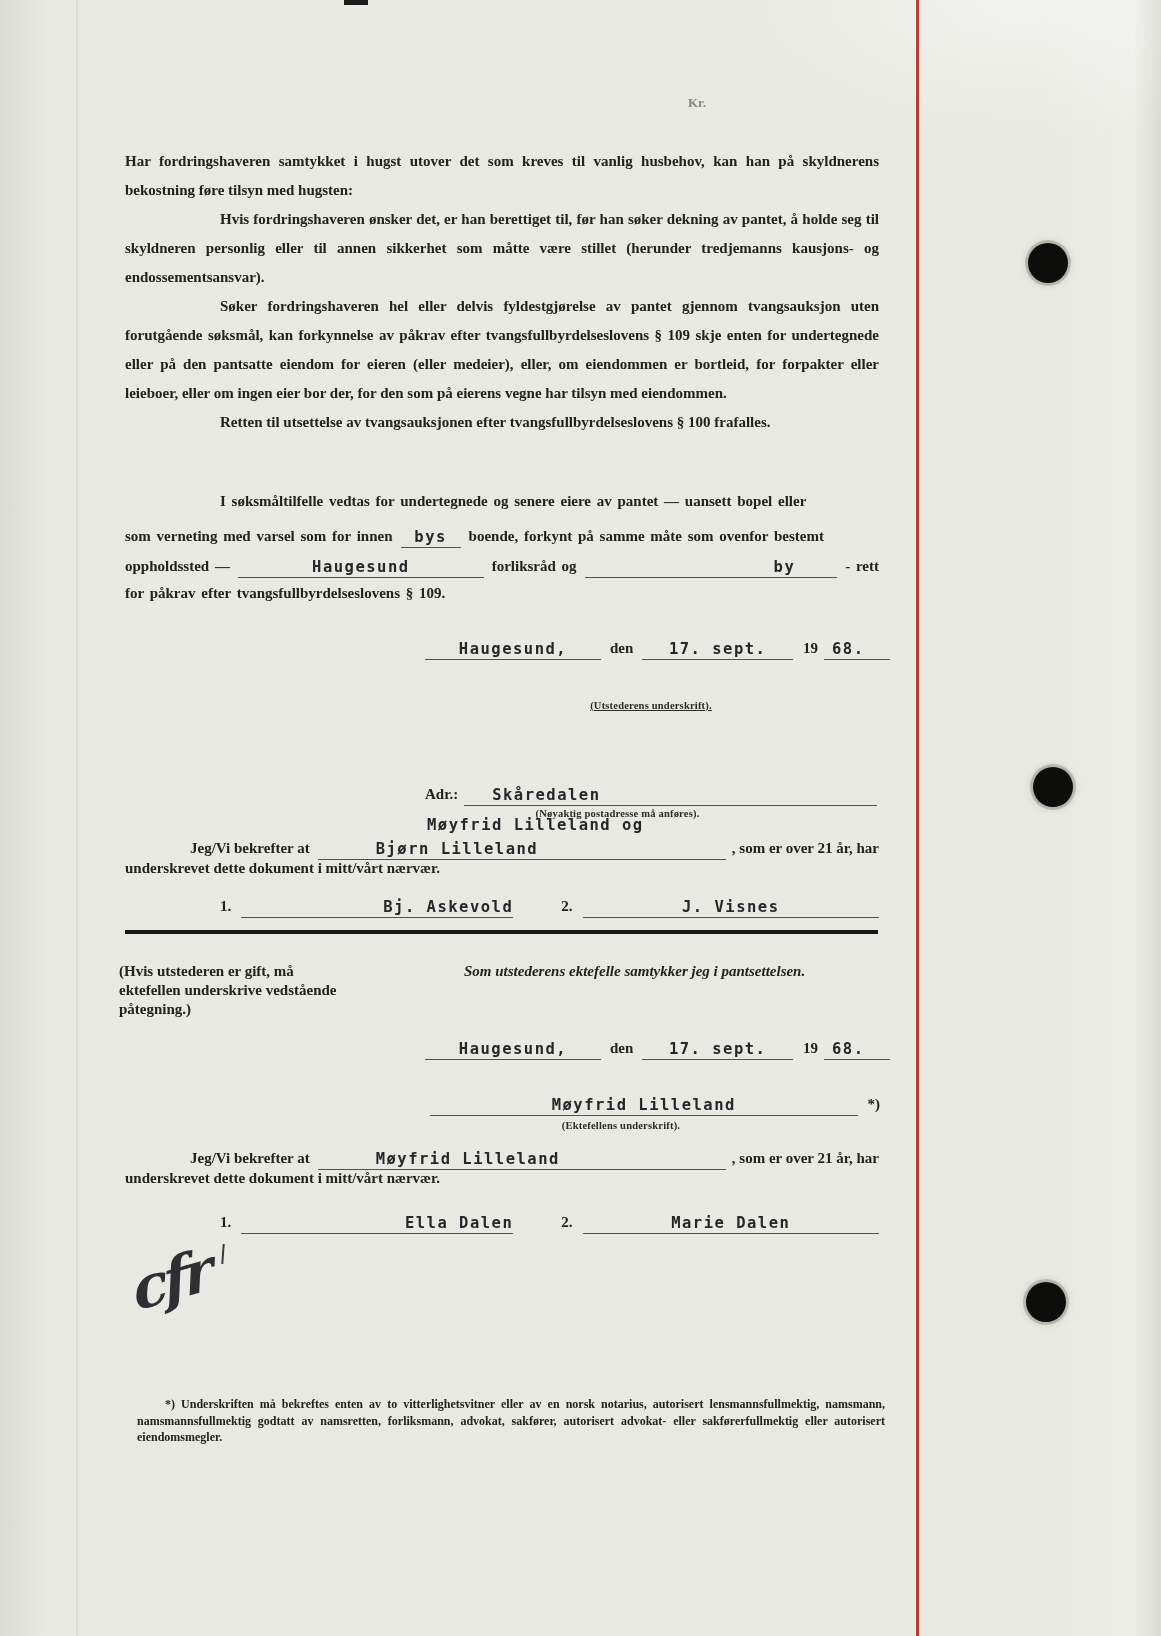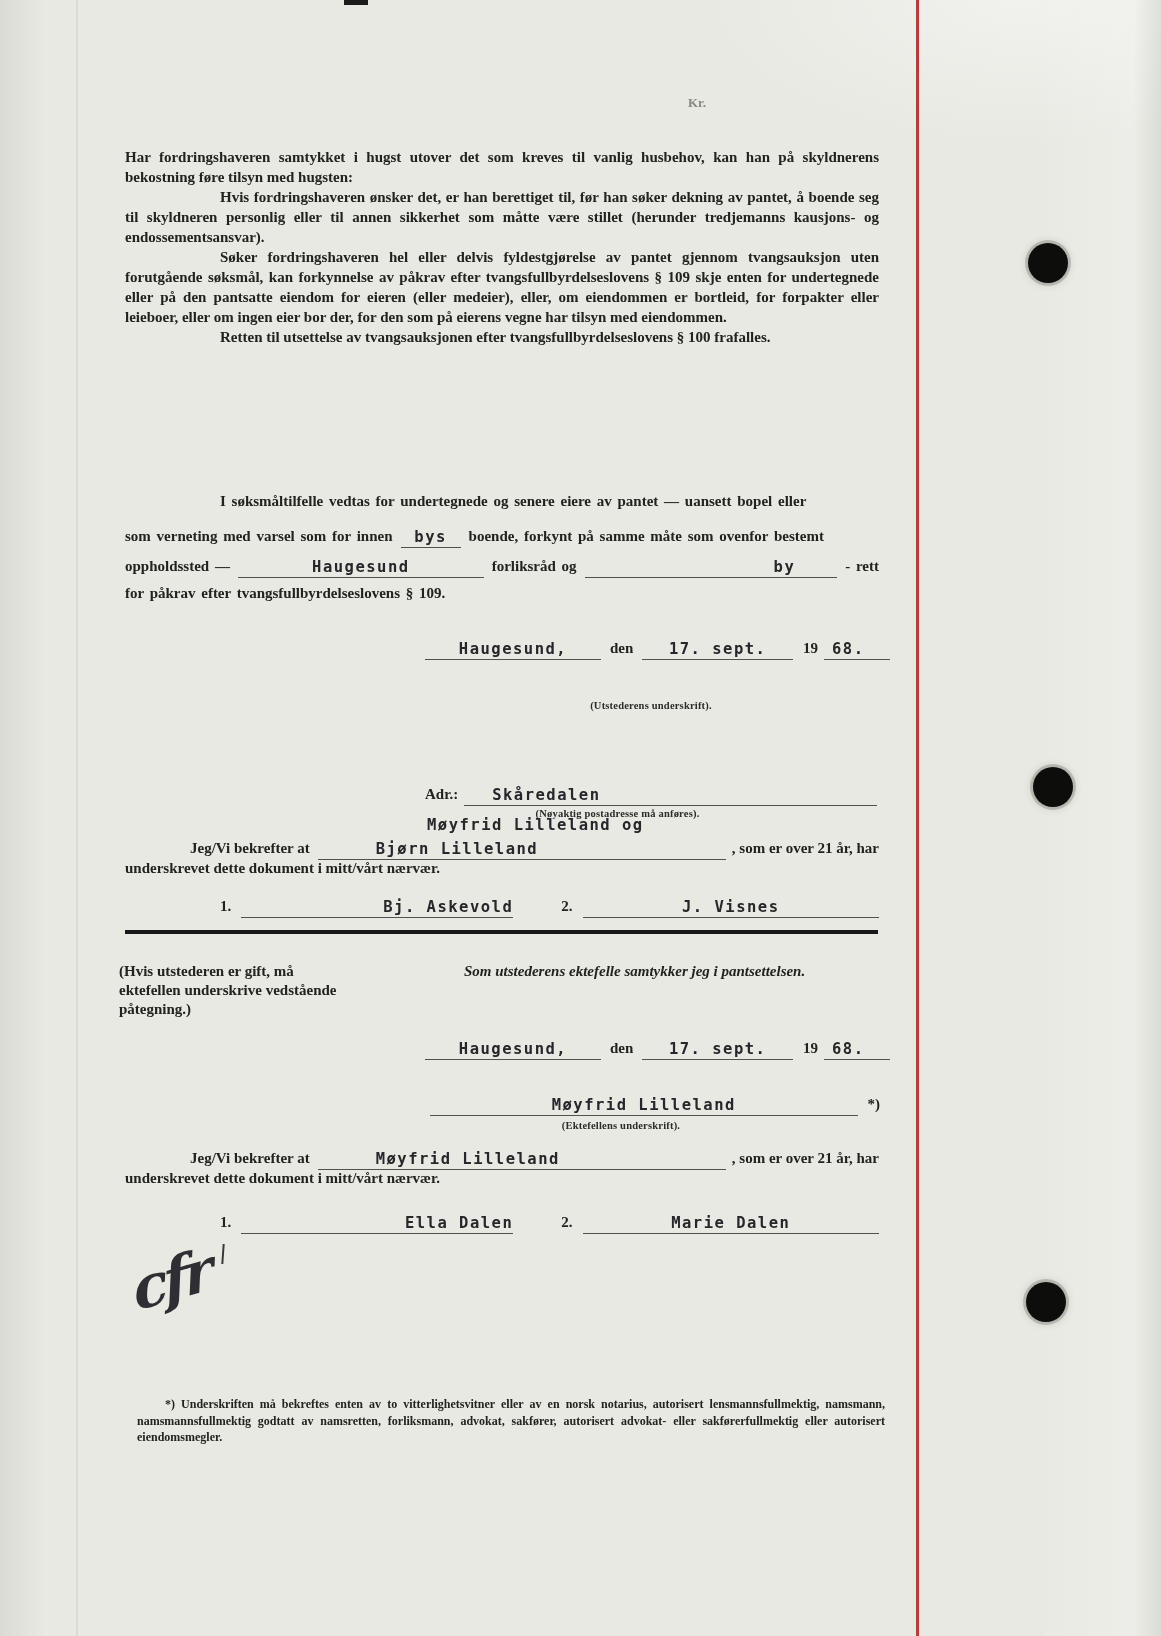--- a/index.html
+++ b/index.html
@@ -11,42 +11,42 @@
     radial-gradient(ellipse 460px 210px at 88% 0,rgba(255,255,255,.40),rgba(255,255,255,0) 70%);}
   .abs{position:absolute;}
   .printed{font-family:"Liberation Serif",serif;font-weight:700;font-size:15px;color:#22221f;}
   .typed{font-family:"DejaVu Sans Mono",monospace;font-weight:700;font-size:15.5px;
          letter-spacing:1.5px;color:#26262b;white-space:pre;}
   .caption{font-family:"Liberation Serif",serif;font-weight:700;font-size:10.5px;color:#2b2b28;letter-spacing:.2px;}
   .fill{border-bottom:1.5px solid #52524b;padding-bottom:1px;}
   .row{display:flex;align-items:flex-end;}
   .lbl{padding-bottom:3px;}
 
-  .main{left:125px;top:147px;width:754px;text-align:justify;line-height:20px;}
+  .main{left:125px;top:147px;width:754px;text-align:justify;line-height:29px;}
   .main p{margin:0;}
   .ind{text-indent:95px;}
 
   .venue{left:125px;top:486px;width:754px;word-spacing:2px;}
   .vplain{height:30.8px;line-height:30.8px;}
   .vline{height:30.8px;display:flex;align-items:flex-end;}
   .vline .printed{padding-bottom:3px;}
   .vfill1{flex:1.75;text-align:center;margin:0 8px;}
   .vfill2{flex:1.5;text-align:right;padding-right:42px;margin:0 8px;}
   .vfill3{width:60px;text-align:center;margin:0 8px;}
 
   .dateline{left:425px;width:465px;}
   .d-place{width:176px;text-align:center;}
   .d-lbl{margin:0 9px;}
   .d-date{flex:1;text-align:center;}
   .d-cent{margin:0 6px 3px 10px;padding-bottom:0;}
   .d-year{width:58px;text-align:left;padding-left:8px;}
 
   .sigblk{width:452px;}
   .signames{text-align:center;}
-  .sigcap{margin-top:4px;text-align:center;}
+  .sigcap{margin-top:4px;text-align:center;text-decoration:underline;}
 
   .adrfill{flex:1;margin-left:6px;text-align:left;padding-left:28px;}
   .adrcap{width:345px;margin:2px 0 0 20px;text-align:center;}
 
   .atpre{margin-left:65px;}
   .atfill{flex:1;margin-left:8px;text-align:left;padding-left:58px;}
   .atsuf{margin-left:6px;}
   .atline2{}
 
   .wnum1{margin-left:95px;}
@@ -82,21 +82,21 @@
 <body>
 
 <div class="page">
   <div class="shade"></div>
   <div class="abs crease"></div>
   <div class="abs topdash"></div>
   <div class="abs kr">Kr.</div>
 
   <div class="abs main printed">
     <p>Har fordringshaveren samtykket i hugst utover det som kreves til vanlig husbehov, kan han på skyldnerens bekostning føre tilsyn med hugsten:</p>
-    <p class="ind">Hvis fordringshaveren ønsker det, er han berettiget til, før han søker dekning av pantet, å boende seg til skyldneren personlig eller til annen sikkerhet som måtte være stillet (herunder tredjemanns kausjons- og endossementsansvar).</p>
+    <p class="ind">Hvis fordringshaveren ønsker det, er han berettiget til, før han søker dekning av pantet, å holde seg til skyldneren personlig eller til annen sikkerhet som måtte være stillet (herunder tredjemanns kausjons- og endossementsansvar).</p>
     <p class="ind">Søker fordringshaveren hel eller delvis fyldestgjørelse av pantet gjennom tvangsauksjon uten forutgående søksmål, kan forkynnelse av påkrav efter tvangsfullbyrdelseslovens § 109 skje enten for undertegnede eller på den pantsatte eiendom for eieren (eller medeier), eller, om eiendommen er bortleid, for forpakter eller leieboer, eller om ingen eier bor der, for den som på eierens vegne har tilsyn med eiendommen.</p>
     <p class="ind">Retten til utsettelse av tvangsauksjonen efter tvangsfullbyrdelseslovens § 100 frafalles.</p>
   </div>
 
   <div class="abs venue">
     <div class="vplain printed ind">I søksmåltilfelle vedtas for undertegnede og senere eiere av pantet — uansett bopel eller</div>
     <div class="vline">
       <span class="printed">som verneting med varsel som for innen</span>
       <span class="typed fill vfill3">bys</span>
       <span class="printed">boende, forkynt på samme måte som ovenfor bestemt</span>

